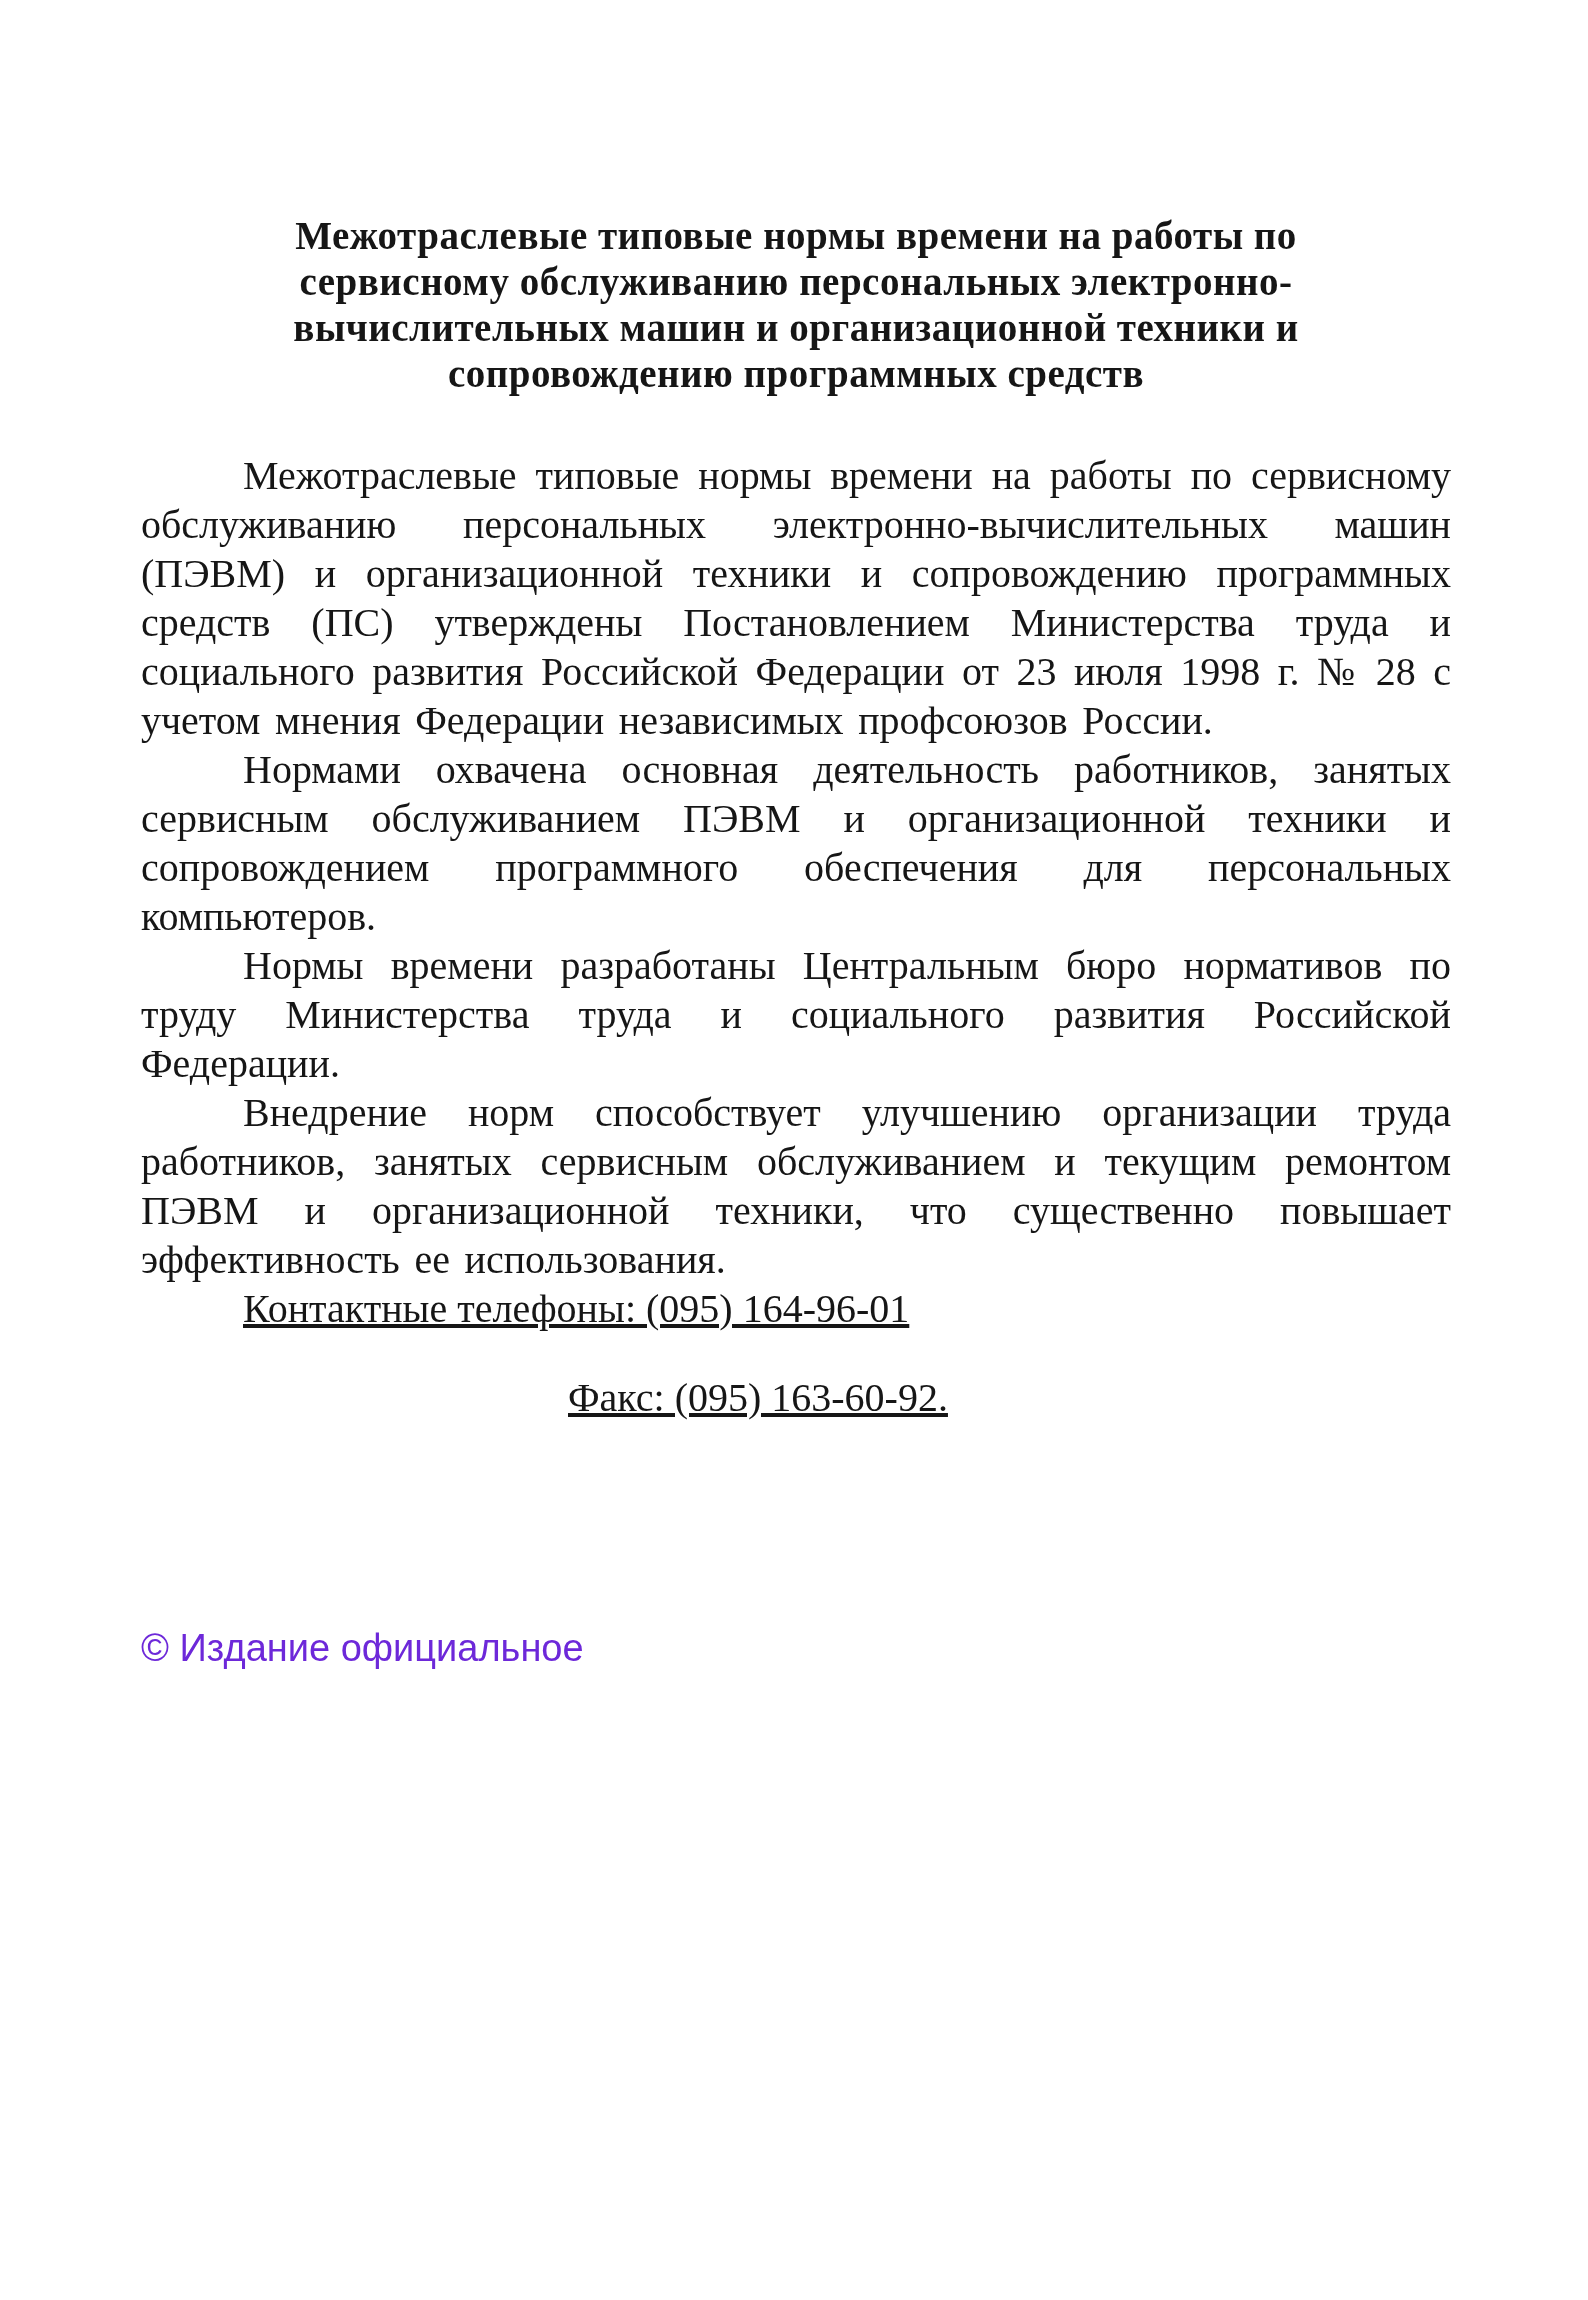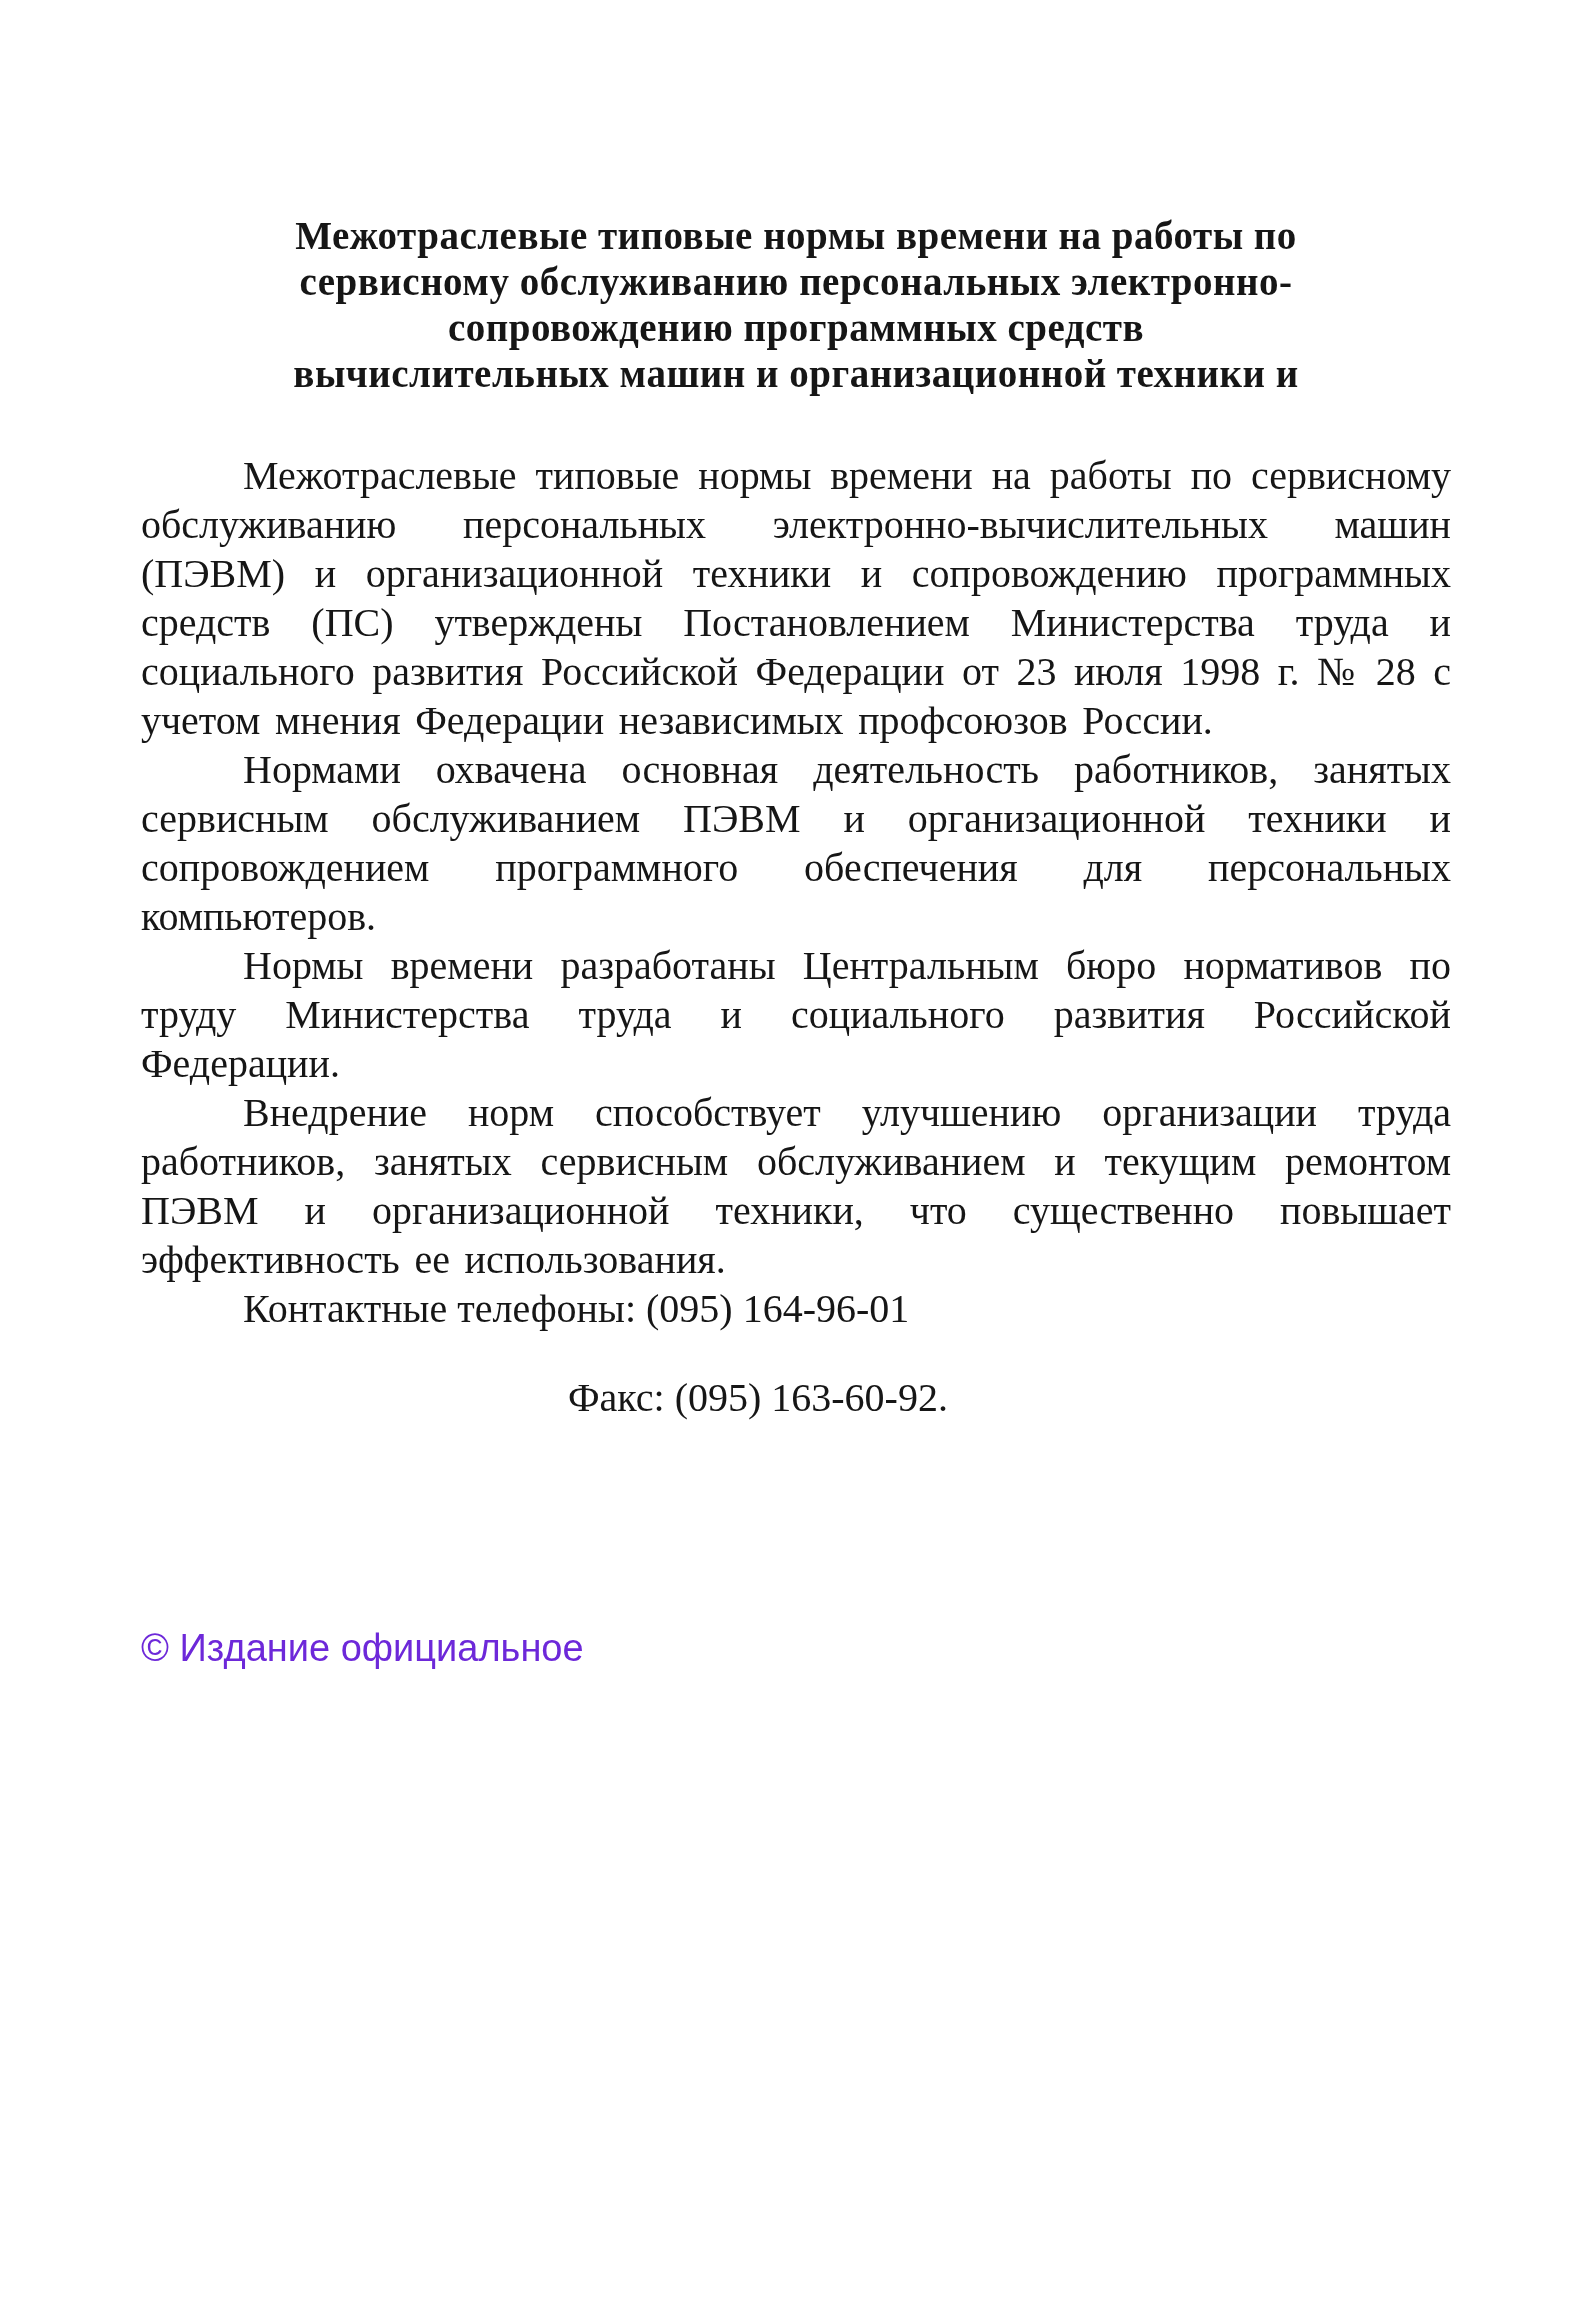--- a/index.html
+++ b/index.html
@@ -38,20 +38,21 @@
     margin: 0;
     font-size: 40px;
     line-height: 49px;
     text-align: justify;
     text-indent: 102px;
     word-spacing: 4.6px;
   }
   .contacts {
     font-size: 40px;
     line-height: 49px;
+    text-decoration: underline;
   }
   .contact-line-phones {
     padding-left: 102px;
   }
   .contact-line-fax {
     padding-left: 427px;
     margin-top: 40px;
   }
   .copyright {
     position: absolute;
@@ -65,22 +66,22 @@
 </style>
 </head>
 <body>
 
 <div class="page">
   <div class="content">
 
     <h1 class="doc-title">
       <span class="title-line">Межотраслевые типовые нормы времени на работы по</span>
       <span class="title-line">сервисному обслуживанию персональных электронно-</span>
+      <span class="title-line">вычислительных машин и организационной техники и</span>
       <span class="title-line">сопровождению программных средств</span>
-      <span class="title-line">вычислительных машин и организационной техники и</span>
     </h1>
 
     <div class="body-text">
       <p>Межотраслевые типовые нормы времени на работы по сервисному обслуживанию персональных электронно-вычислительных машин (ПЭВМ) и организационной техники и сопровождению программных средств (ПС) утверждены Постановлением Министерства труда и социального развития Российской Федерации от 23 июля 1998 г. № 28 с учетом мнения Федерации независимых профсоюзов России.</p>
       <p>Нормами охвачена основная деятельность работников, занятых сервисным обслуживанием ПЭВМ и организационной техники и сопровождением программного обеспечения для персональных компьютеров.</p>
       <p>Нормы времени разработаны Центральным бюро нормативов по труду Министерства труда и социального развития Российской Федерации.</p>
       <p>Внедрение норм способствует улучшению организации труда работников, занятых сервисным обслуживанием и текущим ремонтом ПЭВМ и организационной техники, что существенно повышает эффективность ее использования.</p>
 
       <div class="contacts">
         <div class="contact-line-phones">Контактные телефоны: (095) 164-96-01</div>

